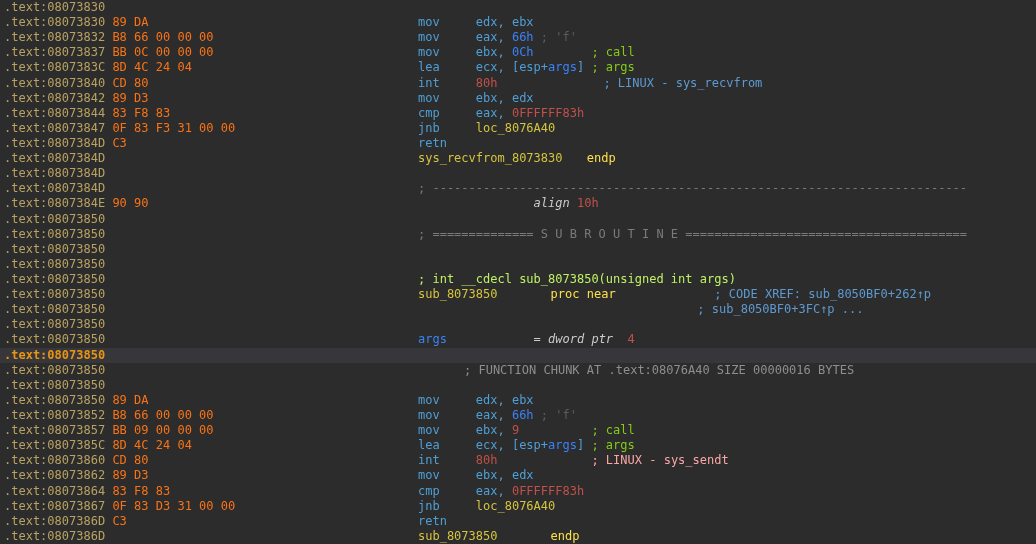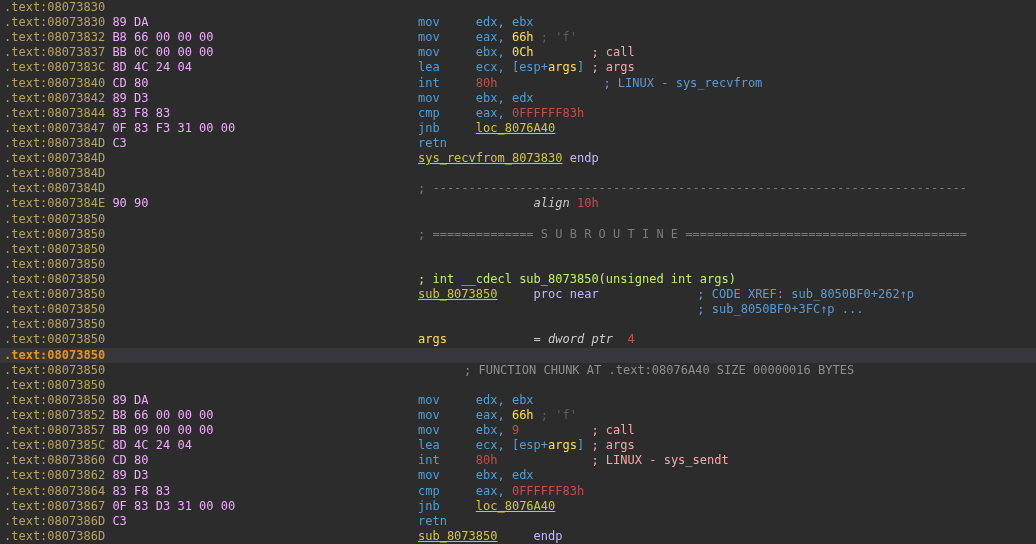--- a/index.html
+++ b/index.html
@@ -21,30 +21,30 @@
     position:relative;
     height:15.11px;
     padding-left:4px;
     box-sizing:border-box;
   }
   .line.hl{background:#37373b;}
   .code{position:absolute;left:418px;top:0;}
   
   .tok-a  {color:#b9a262;}                    
   .tok-cur{color:#e89413;font-weight:bold;}   
-  .tok-h  {color:#f0abfc;}                    
+  .tok-h  {color:#f97316;}                    
   .tok-i  {color:#4f9fd6;}                    
-  .tok-o  {color:#fde047;}                    
+  .tok-o  {color:#3b82f6;}                    
   .tok-n  {color:#c0504a;}                    
-  .tok-r  {color:#fca5a5;}                    
+  .tok-r  {color:#84cc16;}                    
   .tok-g  {color:#5c5c5c;}                    
   .tok-b  {color:#5e9ad0;margin-left:12px;}                    
   .tok-b2 {color:#fca5a5;}                    
-  .tok-y  {color:#d5c43e;text-decoration:underline;}                    
-  .tok-gr {color:#c4b5fd;}                    
+  .tok-y  {color:#d5c43e;}                    
+  .tok-gr {color:#fde047;margin-left:17px;}                    
   .tok-w  {color:#cccccc;font-style:italic;}                    
   .tok-c  {color:#7a7a7a;}                    
   .tok-c2 {color:#8e8e8e;margin-left:46px;}                    
   .tok-p  {color:#bef264;}                    
   .tok-s  {color:transparent;}                
 </style>
 </head>
 <body>
 
 <div class="disasm-view"><div class="line"><span class="tok-a">.text:08073830</span></div><div class="line"><span class="tok-a">.text:08073830</span><span class="tok-h"> 89 DA</span><span class="code"><span class="tok-i">mov     edx, ebx</span></span></div><div class="line"><span class="tok-a">.text:08073832</span><span class="tok-h"> B8 66 00 00 00</span><span class="code"><span class="tok-i">mov     eax, </span><span class="tok-o">66h</span><span class="tok-g"> ; 'f'</span></span></div><div class="line"><span class="tok-a">.text:08073837</span><span class="tok-h"> BB 0C 00 00 00</span><span class="code"><span class="tok-i">mov     ebx, </span><span class="tok-o">0Ch</span><span class="tok-s">        </span><span class="tok-r">; call</span></span></div><div class="line"><span class="tok-a">.text:0807383C</span><span class="tok-h"> 8D 4C 24 04</span><span class="code"><span class="tok-i">lea     ecx, [esp+</span><span class="tok-o">args</span><span class="tok-i">]</span><span class="tok-r"> ; args</span></span></div><div class="line"><span class="tok-a">.text:08073840</span><span class="tok-h"> CD 80</span><span class="code"><span class="tok-i">int     </span><span class="tok-n">80h</span><span class="tok-s">             </span><span class="tok-b">; LINUX - sys_recvfrom</span></span></div><div class="line"><span class="tok-a">.text:08073842</span><span class="tok-h"> 89 D3</span><span class="code"><span class="tok-i">mov     ebx, edx</span></span></div><div class="line"><span class="tok-a">.text:08073844</span><span class="tok-h"> 83 F8 83</span><span class="code"><span class="tok-i">cmp     eax, </span><span class="tok-n">0FFFFFF83h</span></span></div><div class="line"><span class="tok-a">.text:08073847</span><span class="tok-h"> 0F 83 F3 31 00 00</span><span class="code"><span class="tok-i">jnb     </span><span class="tok-y">loc_8076A40</span></span></div><div class="line"><span class="tok-a">.text:0807384D</span><span class="tok-h"> C3</span><span class="code"><span class="tok-i">retn</span></span></div><div class="line"><span class="tok-a">.text:0807384D</span><span class="code"><span class="tok-y">sys_recvfrom_8073830</span><span class="tok-gr"> endp</span></span></div><div class="line"><span class="tok-a">.text:0807384D</span></div><div class="line"><span class="tok-a">.text:0807384D</span><span class="code"><span class="tok-c">; --------------------------------------------------------------------------</span></span></div><div class="line"><span class="tok-a">.text:0807384E</span><span class="tok-h"> 90 90</span><span class="code"><span class="tok-s">                </span><span class="tok-w">align </span><span class="tok-n">10h</span></span></div><div class="line"><span class="tok-a">.text:08073850</span></div><div class="line"><span class="tok-a">.text:08073850</span><span class="code"><span class="tok-c">; ============== S U B R O U T I N E =======================================</span></span></div><div class="line"><span class="tok-a">.text:08073850</span></div><div class="line"><span class="tok-a">.text:08073850</span></div><div class="line"><span class="tok-a">.text:08073850</span><span class="code"><span class="tok-p">; int __cdecl sub_8073850(unsigned int args)</span></span></div><div class="line"><span class="tok-a">.text:08073850</span><span class="code"><span class="tok-y">sub_8073850</span><span class="tok-s">     </span><span class="tok-gr">proc near</span><span class="tok-s">            </span><span class="tok-b">; CODE XREF: sub_8050BF0+262↑p</span></span></div><div class="line"><span class="tok-a">.text:08073850</span><span class="code"><span class="tok-s">                                     </span><span class="tok-b">; sub_8050BF0+3FC↑p ...</span></span></div><div class="line"><span class="tok-a">.text:08073850</span></div><div class="line"><span class="tok-a">.text:08073850</span><span class="code"><span class="tok-o">args</span><span class="tok-s">            </span><span class="tok-w">= dword ptr  </span><span class="tok-n">4</span></span></div><div class="line hl"><span class="tok-cur">.text:08073850</span></div><div class="line"><span class="tok-a">.text:08073850</span><span class="code"><span class="tok-c2">; FUNCTION CHUNK AT .text:08076A40 SIZE 00000016 BYTES</span></span></div><div class="line"><span class="tok-a">.text:08073850</span></div><div class="line"><span class="tok-a">.text:08073850</span><span class="tok-h"> 89 DA</span><span class="code"><span class="tok-i">mov     edx, ebx</span></span></div><div class="line"><span class="tok-a">.text:08073852</span><span class="tok-h"> B8 66 00 00 00</span><span class="code"><span class="tok-i">mov     eax, </span><span class="tok-o">66h</span><span class="tok-g"> ; 'f'</span></span></div><div class="line"><span class="tok-a">.text:08073857</span><span class="tok-h"> BB 09 00 00 00</span><span class="code"><span class="tok-i">mov     ebx, </span><span class="tok-n">9</span><span class="tok-s">          </span><span class="tok-r">; call</span></span></div><div class="line"><span class="tok-a">.text:0807385C</span><span class="tok-h"> 8D 4C 24 04</span><span class="code"><span class="tok-i">lea     ecx, [esp+</span><span class="tok-o">args</span><span class="tok-i">]</span><span class="tok-r"> ; args</span></span></div><div class="line"><span class="tok-a">.text:08073860</span><span class="tok-h"> CD 80</span><span class="code"><span class="tok-i">int     </span><span class="tok-n">80h</span><span class="tok-s">             </span><span class="tok-b2">; LINUX - sys_sendt</span></span></div><div class="line"><span class="tok-a">.text:08073862</span><span class="tok-h"> 89 D3</span><span class="code"><span class="tok-i">mov     ebx, edx</span></span></div><div class="line"><span class="tok-a">.text:08073864</span><span class="tok-h"> 83 F8 83</span><span class="code"><span class="tok-i">cmp     eax, </span><span class="tok-n">0FFFFFF83h</span></span></div><div class="line"><span class="tok-a">.text:08073867</span><span class="tok-h"> 0F 83 D3 31 00 00</span><span class="code"><span class="tok-i">jnb     </span><span class="tok-y">loc_8076A40</span></span></div><div class="line"><span class="tok-a">.text:0807386D</span><span class="tok-h"> C3</span><span class="code"><span class="tok-i">retn</span></span></div><div class="line"><span class="tok-a">.text:0807386D</span><span class="code"><span class="tok-y">sub_8073850</span><span class="tok-s">     </span><span class="tok-gr">endp</span></span></div></div>

